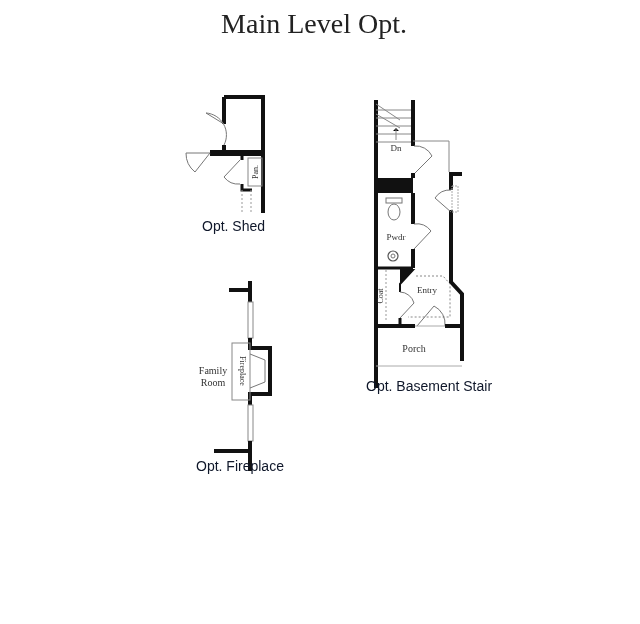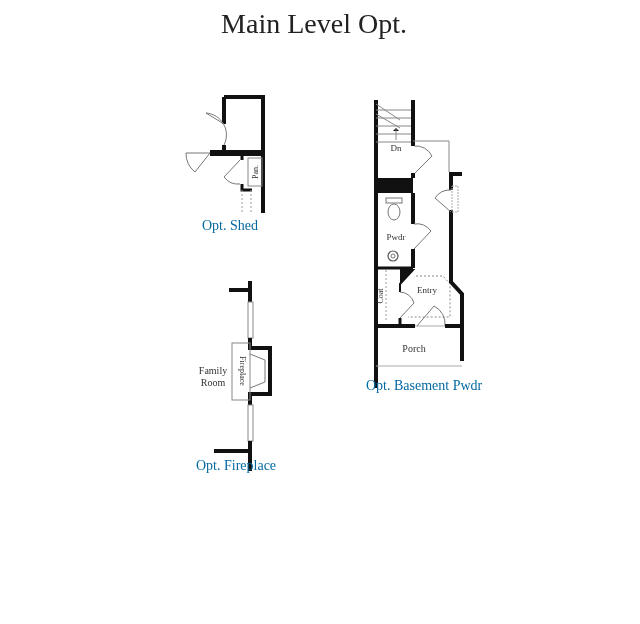--- a/index.html
+++ b/index.html
@@ -1,20 +1,20 @@
 <!DOCTYPE html>
 <html><head>
 <meta charset="utf-8">
 <style>
   html, body { margin: 0; padding: 0; background: #ffffff; }
   body { width: 640px; height: 624px; position: relative; overflow: hidden;
          font-family: "DejaVu Serif", "Liberation Serif", serif; color: #222; }
   .title { position: absolute; left: 0; width: 628px; top: 8px; text-align: center;
            font-family: "Liberation Serif", serif; font-size: 28px; color: #222; }
-  .caption { position: absolute; font-family: Liberation Serif, serif; font-size: 14px; color: #0369a1; white-space: nowrap; }
+  .caption { position: absolute; font-family: Liberation Sans, sans-serif; font-size: 14px; color: #0f172a; white-space: nowrap; }
   svg.plan { position: absolute; left: 0; top: 0; }
   svg text { font-family: "Liberation Serif", serif; fill: #333; }
 </style>
 </head>
 <body>
 
 <div class="title">Main Level Opt.</div>
 
 <svg class="plan" width="640" height="624" viewBox="0 0 640 624">
 
@@ -98,13 +98,13 @@
     <path d="M376 326 H415 M445 326 H462" stroke="#111" stroke-width="4"></path>
     <path d="M415 326 H445" stroke="#aaa" stroke-width="1"></path>
 
     <path d="M376 366 H462" stroke="#aaa" stroke-width="1"></path>
     <text x="414" y="352" font-size="10" text-anchor="middle">Porch</text>
   </g>
 </svg>
 
 <div class="caption" style="left:202px; top:218px;">Opt. Shed</div>
 <div class="caption" style="left:196px; top:458px;">Opt. Fireplace</div>
-<div class="caption" style="left:366px; top:378px;">Opt. Basement Pwdr</div>
+<div class="caption" style="left:366px; top:378px;">Opt. Basement Stair</div>
 
 </body></html>

